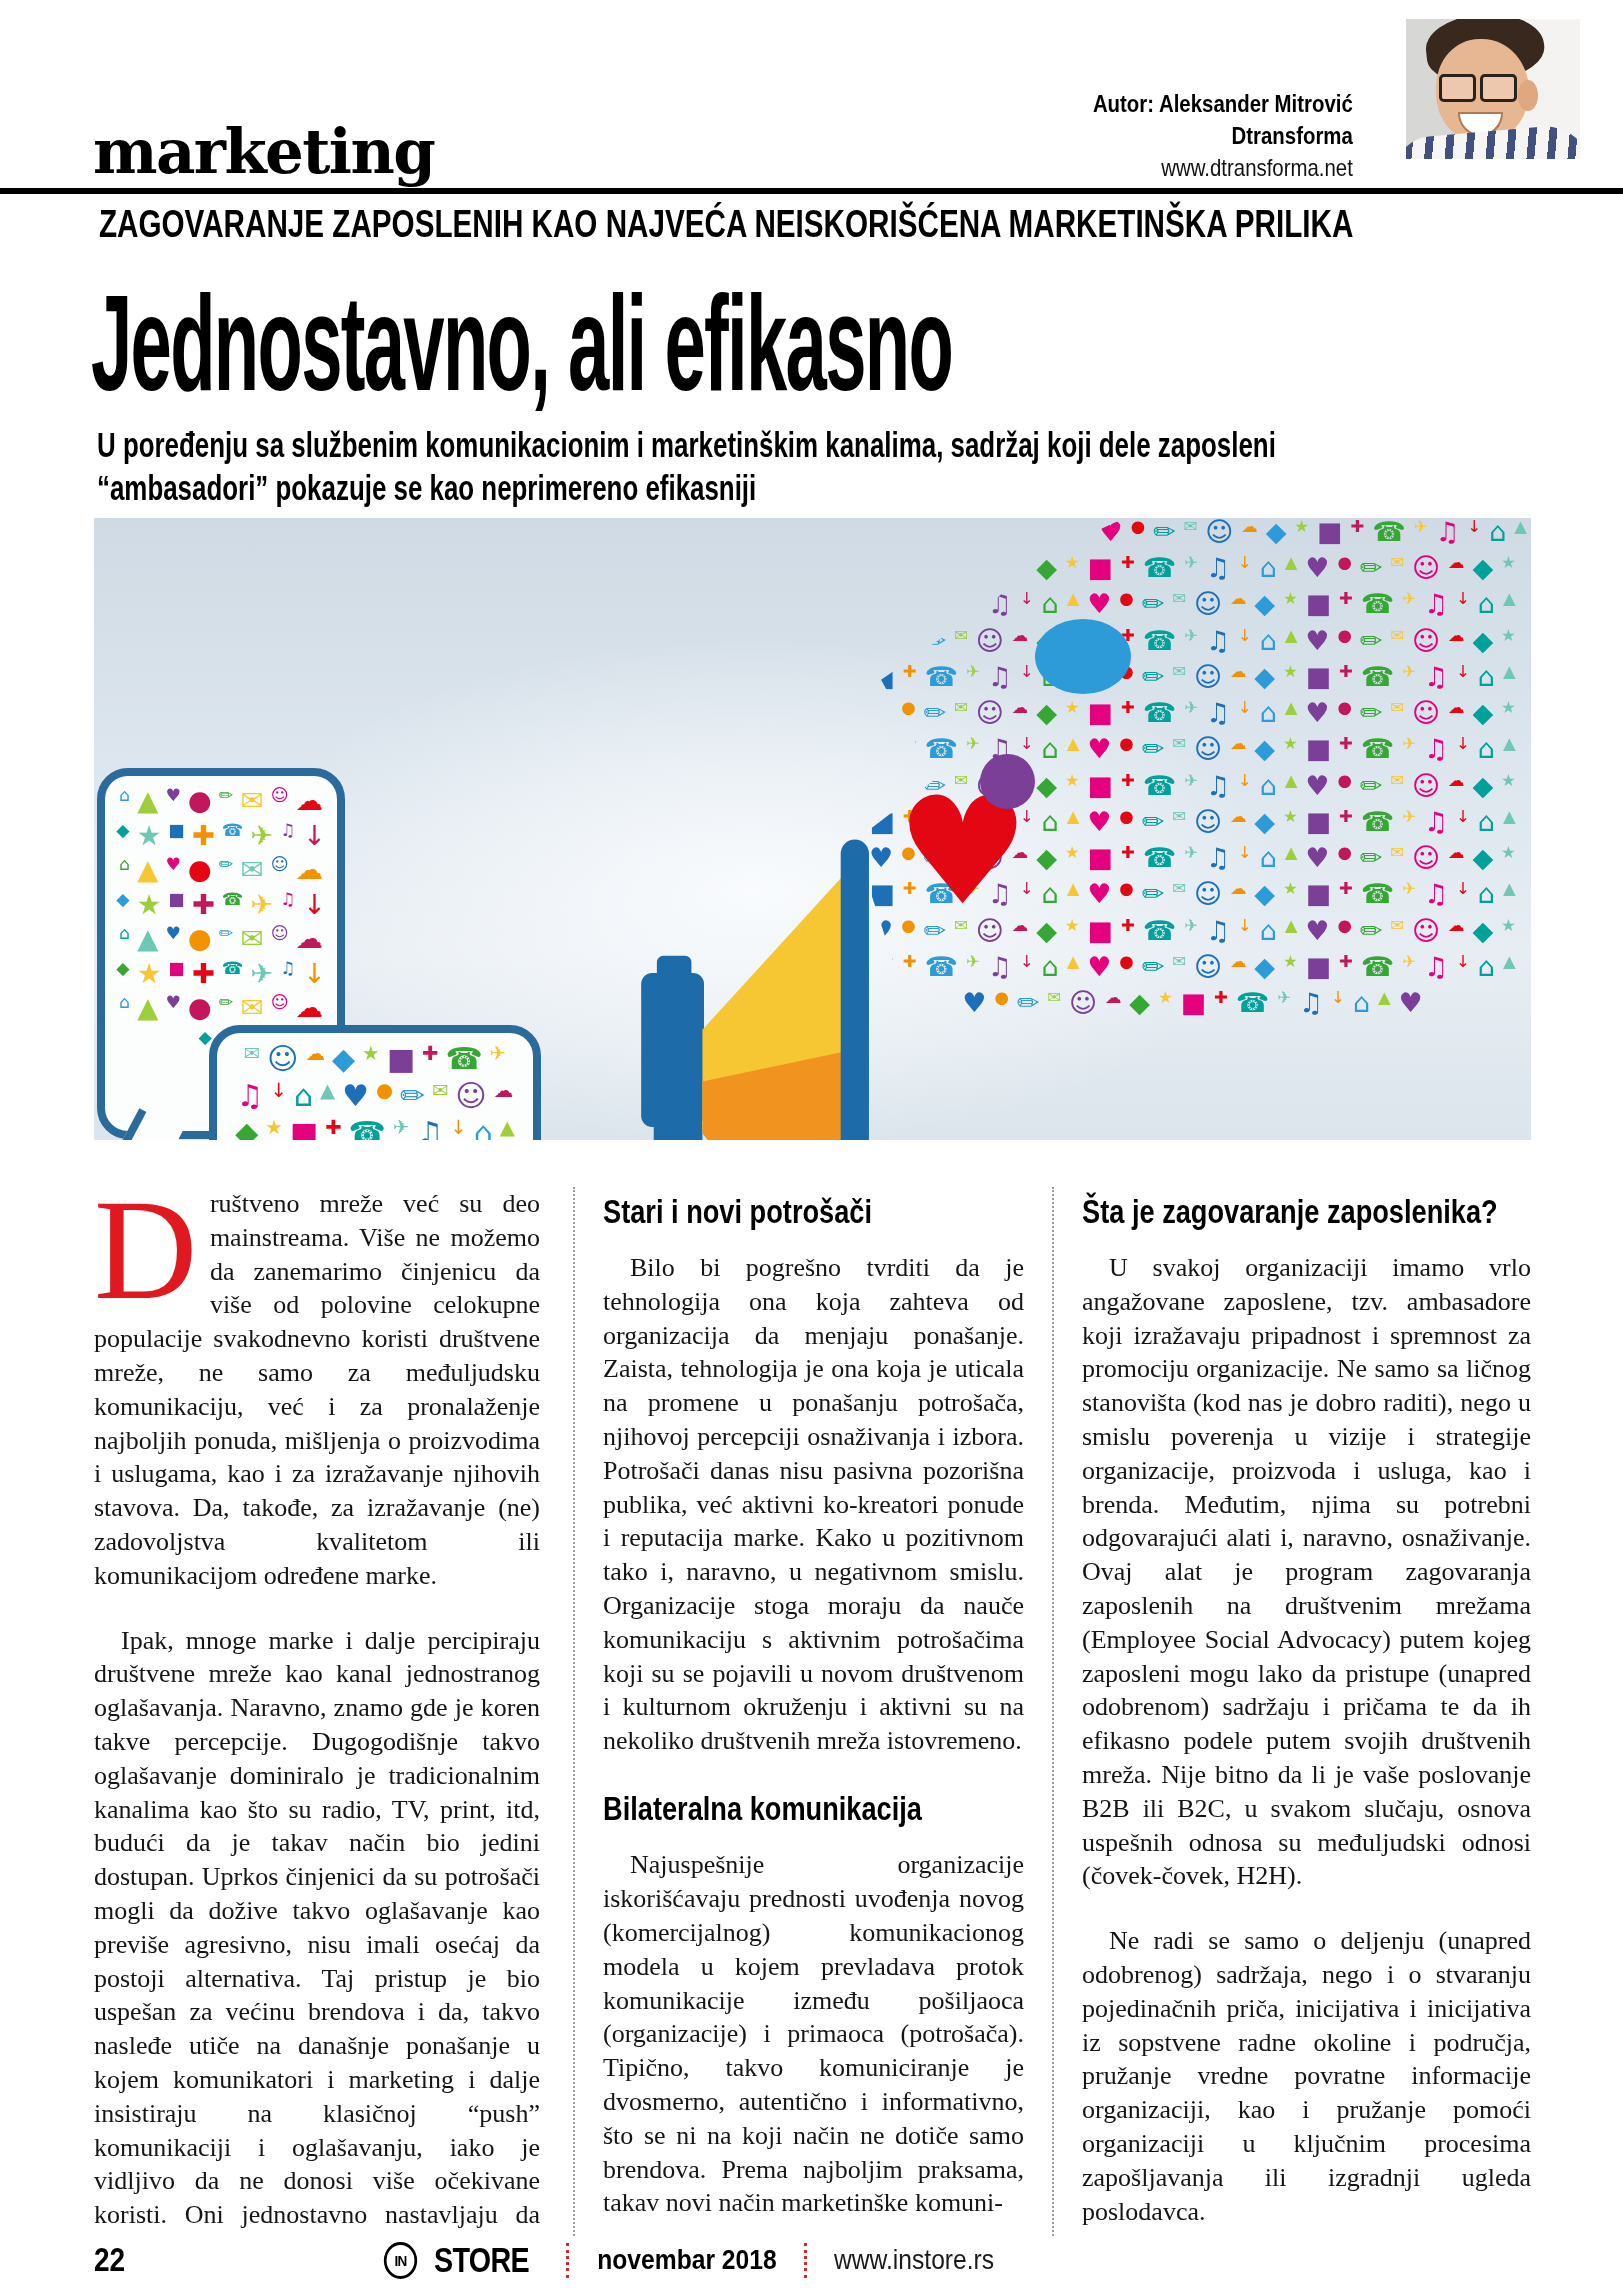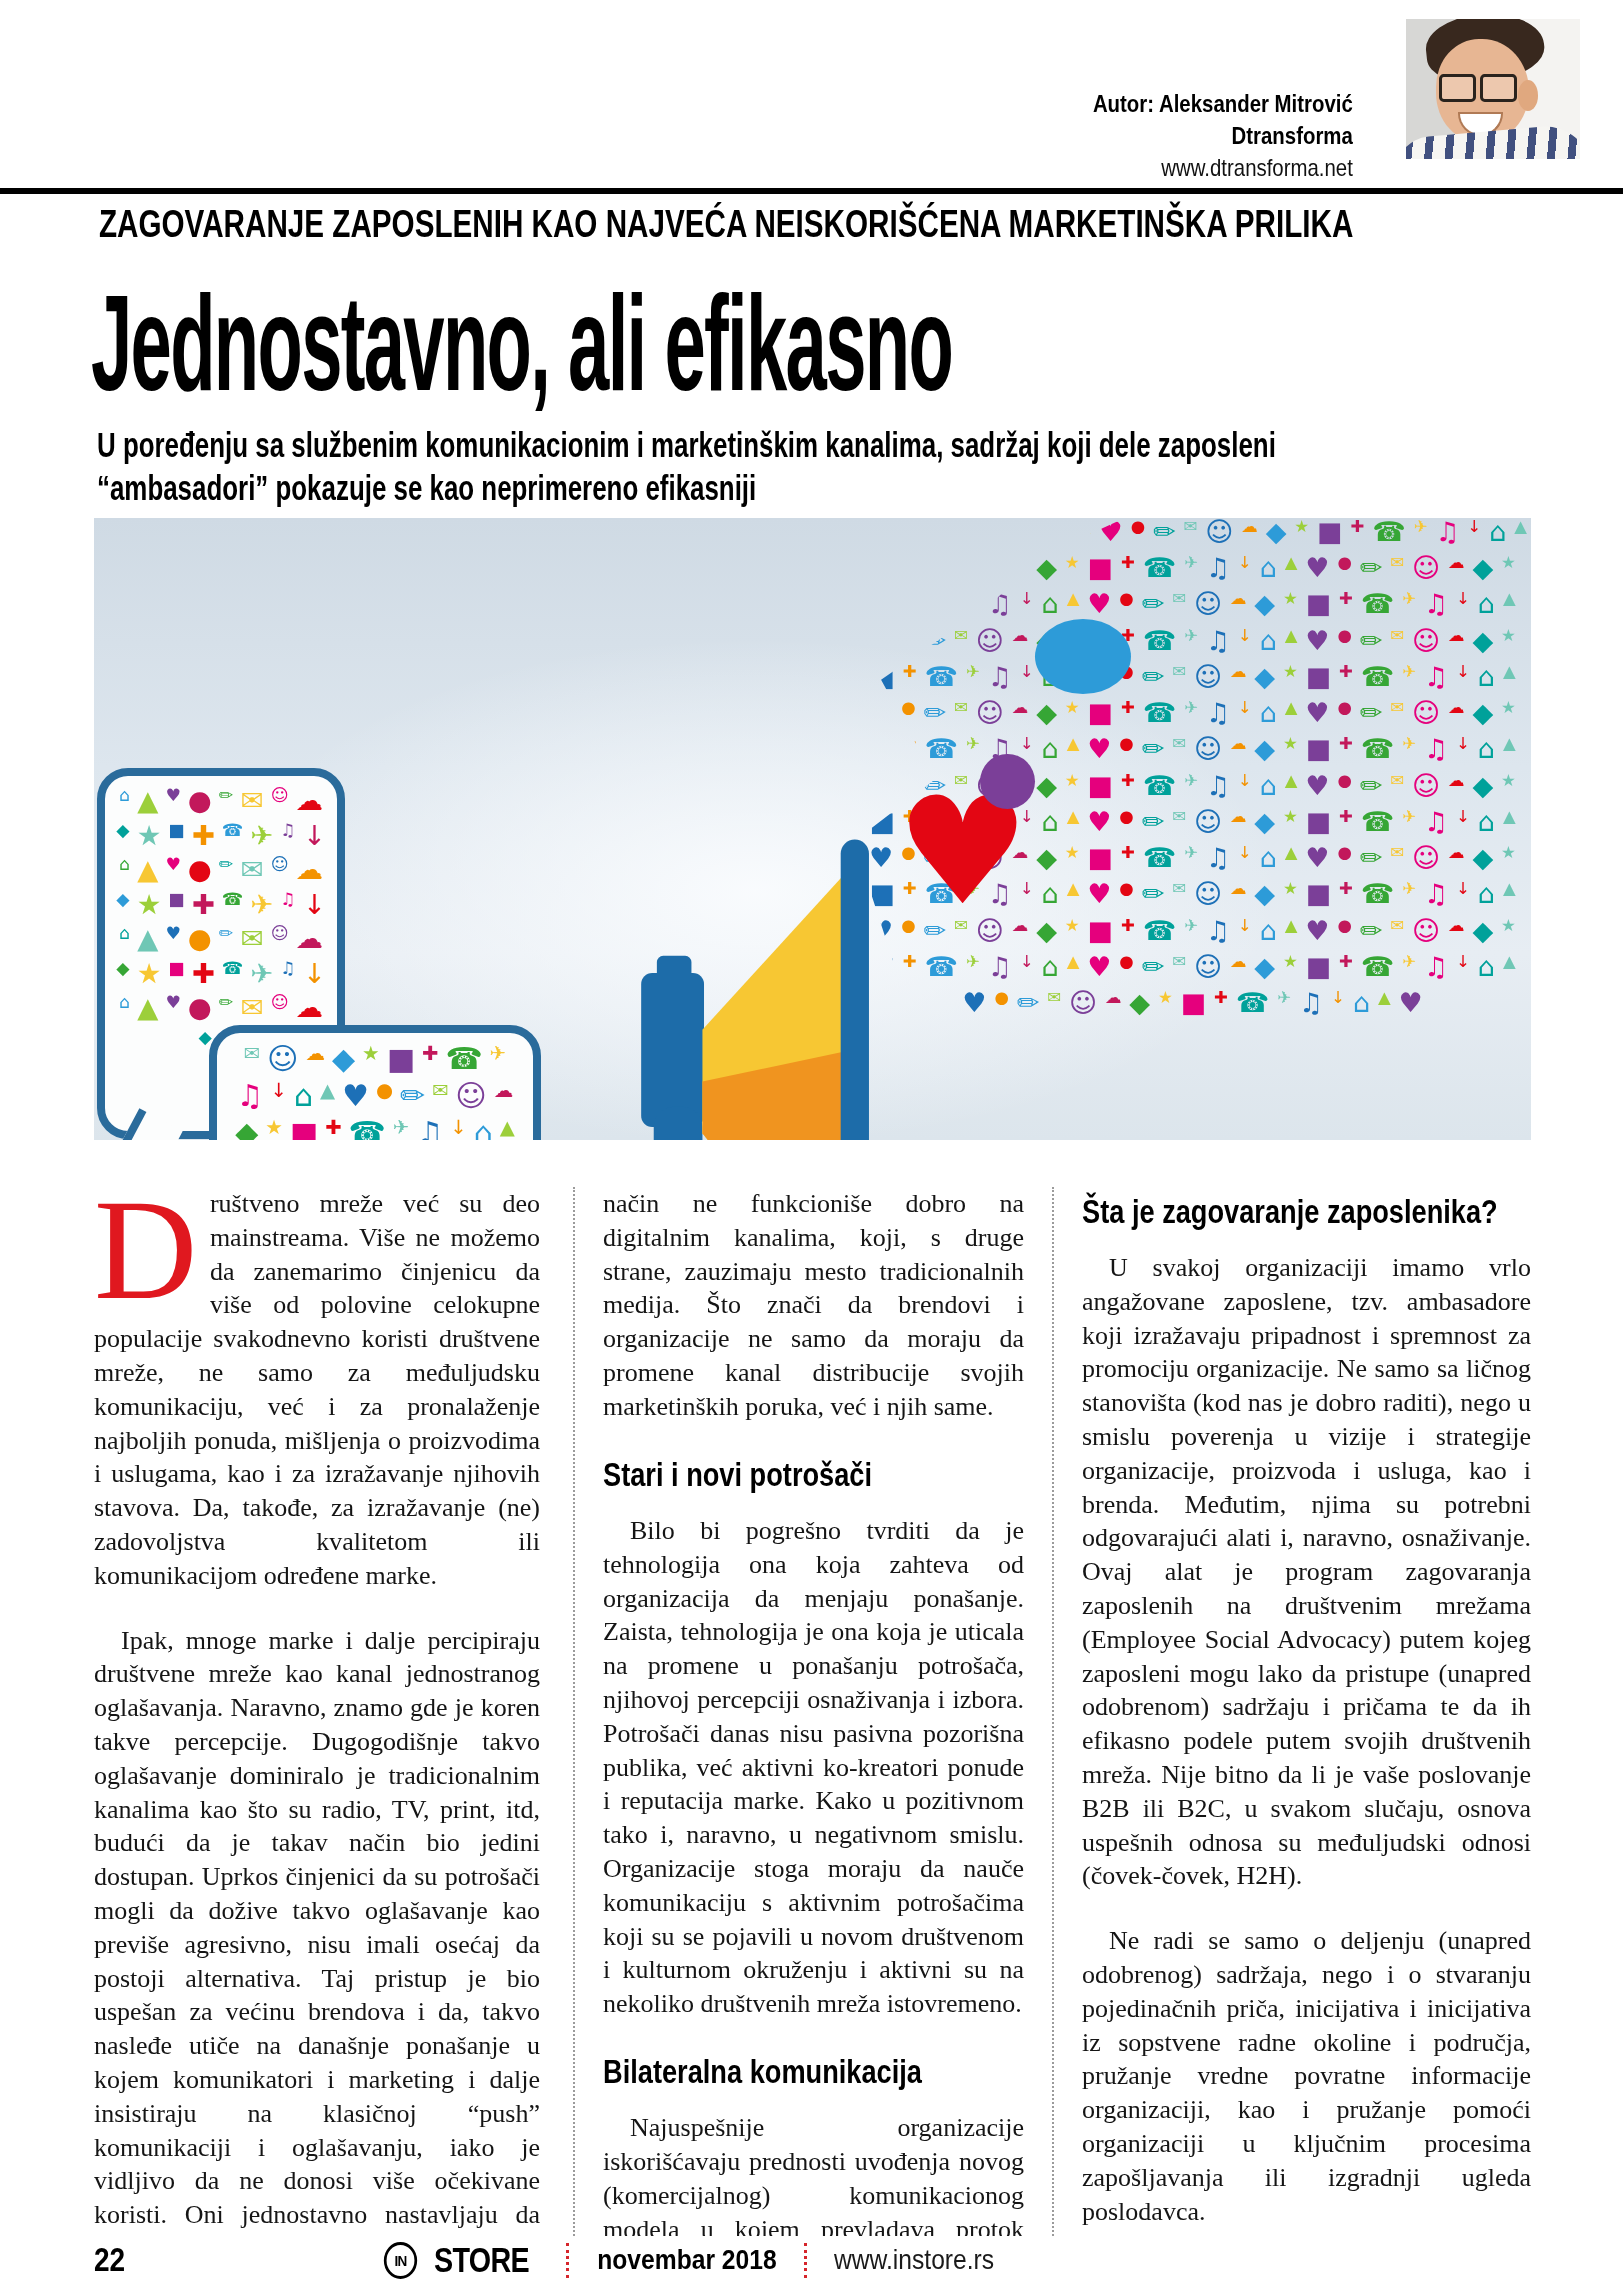--- a/index.html
+++ b/index.html
@@ -92,20 +92,21 @@
   .storelogo{font-weight:700;font-size:35px;color:#000;transform:scaleX(.82);transform-origin:left;letter-spacing:-0.8px;}
   .fsep{width:0;height:35px;border-left:3.9px dotted #d6252b;}
   .issue{font-weight:700;font-size:28px;color:#000;transform:scaleX(.88);}
   .site{font-weight:400;font-size:28px;color:#1a1a1a;transform:scaleX(.88);}
 </style>
 </head>
 <body>
 
 <div class="page">
 
+  <div class="section-label">marketing</div>
 
   <div class="author-block">
     <div class="a-bold">Autor: Aleksander Mitrović</div>
     <div class="a-bold">Dtransforma</div>
     <div class="a-reg">www.dtransforma.net</div>
   </div>
 
   <div class="photo">
     <div class="hair"></div>
     <div class="head"></div>
@@ -572,21 +573,20 @@
     </div>
   </div>
 
   <main class="columns">
     <div class="col">
       <p><span class="dropcap">D</span><span>ruštveno mreže već su deo mainstreama. Više ne možemo da zanemarimo činjenicu da više od polovine celokupne populacije svakodnevno koristi društvene mreže, ne samo za međuljudsku komunikaciju, već i za pronalaženje najboljih ponuda, mišljenja o proizvodima i uslugama, kao i za izražavanje njihovih stavova. Da, takođe, za izražavanje (ne) zadovoljstva kvalitetom ili komunikacijom određene marke.</span></p>
       <p class="indent">Ipak, mnoge marke i dalje percipiraju društvene mreže kao kanal jednostranog oglašavanja. Naravno, znamo gde je koren takve percepcije. Dugogodišnje takvo oglašavanje dominiralo je tradicionalnim kanalima kao što su radio, TV, print, itd, budući da je takav način bio jedini dostupan. Uprkos činjenici da su potrošači mogli da dožive takvo oglašavanje kao previše agresivno, nisu imali osećaj da postoji alternativa. Taj pristup je bio uspešan za većinu brendova i da, takvo nasleđe utiče na današnje ponašanje u kojem komunikatori i marketing i dalje insistiraju na klasičnoj “push” komunikaciji i oglašavanju, iako je vidljivo da ne donosi više očekivane koristi. Oni jednostavno nastavljaju da rade baš onako kako su navikli - takođe s gledišta usmeravanja oglašivačkih budžeta i drugih resursa.</p>
 
     </div>
     <div class="col sep">
-      <p>način ne funkcioniše dobro na digitalnim kanalima, koji, s druge strane, zauzimaju mesto tradicionalnih medija. Što znači da brendovi i organizacije ne samo da moraju da promene kanal distribucije svojih marketinških poruka, već i njih same.</p>
       <h3>Stari i novi potrošači</h3>
       <p class="indent">Bilo bi pogrešno tvrditi da je tehnologija ona koja zahteva od organizacija da menjaju ponašanje. Zaista, tehnologija je ona koja je uticala na promene u ponašanju potrošača, njihovoj percepciji osnaživanja i izbora. Potrošači danas nisu pasivna pozorišna publika, već aktivni ko-kreatori ponude i reputacija marke. Kako u pozitivnom tako i, naravno, u negativnom smislu. Organizacije stoga moraju da nauče komunikaciju s aktivnim potrošačima koji su se pojavili u novom društvenom i kulturnom okruženju i aktivni su na nekoliko društvenih mreža istovremeno.</p>
       <h3>Bilateralna komunikacija</h3>
       <p class="indent">Najuspešnije organizacije iskorišćavaju prednosti uvođenja novog (komercijalnog) komunikacionog modela u kojem prevladava protok komunikacije između pošiljaoca (organizacije) i primaoca (potrošača). Tipično, takvo komuniciranje je dvosmerno, autentično i informativno, što se ni na koji način ne dotiče samo brendova. Prema najboljim praksama, takav novi način marketinške komuni-</p>
     </div>
     <div class="col sep">
       <h3>Šta je zagovaranje zaposlenika?</h3>
       <p class="indent">U svakoj organizaciji imamo vrlo angažovane zaposlene, tzv. ambasadore koji izražavaju pripadnost i spremnost za promociju organizacije. Ne samo sa ličnog stanovišta (kod nas je dobro raditi), nego u smislu poverenja u vizije i strategije organizacije, proizvoda i usluga, kao i brenda. Međutim, njima su potrebni odgovarajući alati i, naravno, osnaživanje. Ovaj alat je program zagovaranja zaposlenih na društvenim mrežama (Employee Social Advocacy) putem kojeg zaposleni mogu lako da pristupe (unapred odobrenom) sadržaju i pričama te da ih efikasno podele putem svojih društvenih mreža. Nije bitno da li je vaše poslovanje B2B ili B2C, u svakom slučaju, osnova uspešnih odnosa su međuljudski odnosi (čovek-čovek, H2H).</p>
       <p class="indent">Ne radi se samo o deljenju (unapred odobrenog) sadržaja, nego i o stvaranju pojedinačnih priča, inicijativa i inicijativa iz sopstvene radne okoline i područja, pružanje vredne povratne informacije organizaciji, kao i pružanje pomoći organizaciji u ključnim procesima zapošljavanja ili izgradnji ugleda poslodavca.</p>
     </div>

